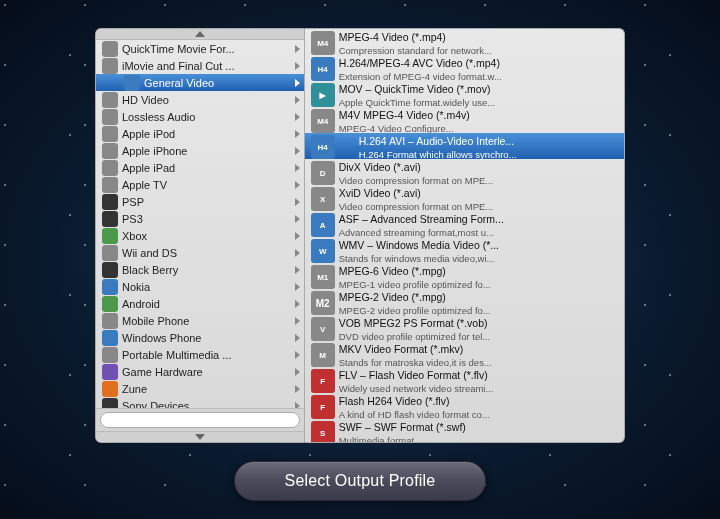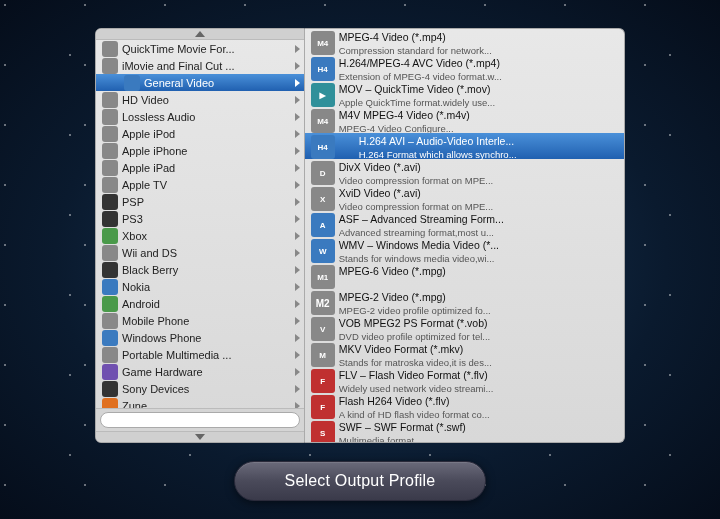--- a/index.html
+++ b/index.html
@@ -366,27 +366,27 @@
           <span class="item-icon icon-gray" style="border-radius: 3px; font-size: 8px; font-weight: bold; color: white;"></span>
           <span class="item-label">Portable Multimedia ...</span>
           <span class="arrow-right"></span>
         </div>
         <div class="left-item">
           <span class="item-icon icon-purple" style="border-radius: 3px; font-size: 8px; font-weight: bold; color: white;"></span>
           <span class="item-label">Game Hardware</span>
           <span class="arrow-right"></span>
         </div>
         <div class="left-item">
+          <span class="item-icon icon-orange" style="border-radius: 3px; font-size: 8px; font-weight: bold; color: white;"></span>
+          <span class="item-label">Zune</span>
+          <span class="arrow-right"></span>
+        </div>
+        <div class="left-item">
           <span class="item-icon icon-dark" style="border-radius: 3px; font-size: 8px; font-weight: bold; color: white;"></span>
           <span class="item-label">Sony Devices</span>
-          <span class="arrow-right"></span>
-        </div>
-        <div class="left-item">
-          <span class="item-icon icon-orange" style="border-radius: 3px; font-size: 8px; font-weight: bold; color: white;"></span>
-          <span class="item-label">Zune</span>
           <span class="arrow-right"></span>
         </div>
       </div>
     <div class="search-bar">
       <input class="search-input" type="text" placeholder="" style="">
     </div>
     <div class="scroll-arrow-bottom">
       <div class="arrow-down"></div>
     </div>
   </div>
@@ -453,20 +453,21 @@
           <div class="r-icon icon-blue" style="font-size: 8px; font-weight: bold;">W</div>
           <div class="r-text">
             <span class="r-title">WMV – Windows Media Video (*...</span>
             <span class="r-desc">Stands for windows media video,wi...</span>
           </div>
         </div>
         <div class="right-item">
           <div class="r-icon icon-gray" style="font-size: 8px; font-weight: bold;">M1</div>
           <div class="r-text">
             <span class="r-title">MPEG-6 Video (*.mpg)</span>
+            <span class="r-desc">MPEG-1 video profile optimized fo...</span>
           </div>
         </div>
         <div class="right-item">
           <div class="r-icon icon-gray" style="font-size: 10px; font-weight: bold;">M2</div>
           <div class="r-text">
             <span class="r-title">MPEG-2 Video (*.mpg)</span>
             <span class="r-desc">MPEG-2 video profile optimized fo...</span>
           </div>
         </div>
         <div class="right-item">

